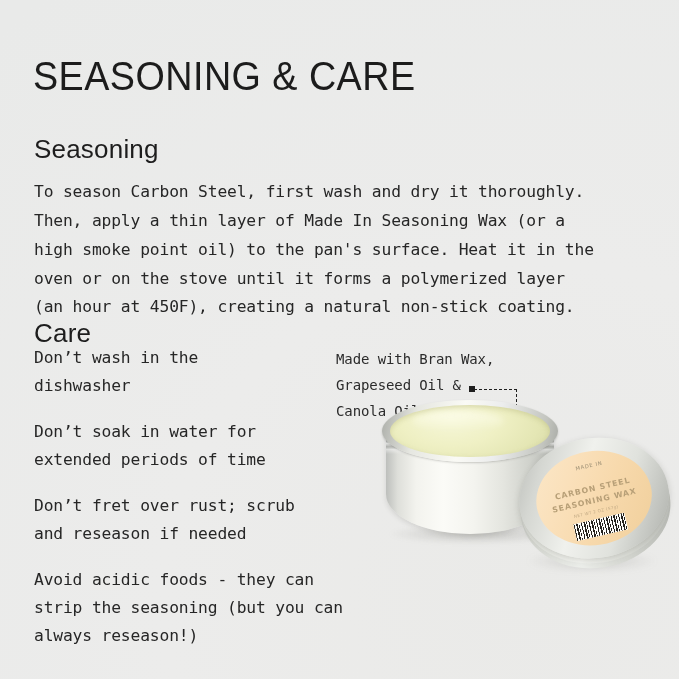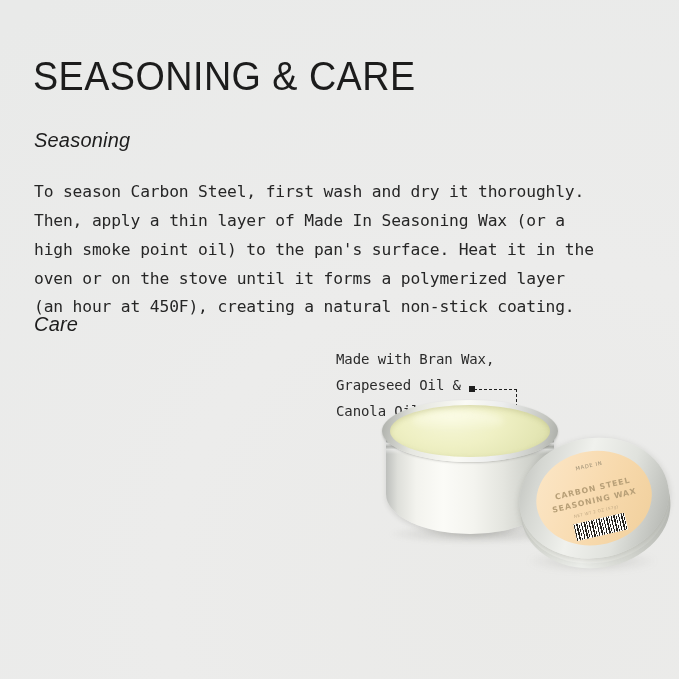--- a/index.html
+++ b/index.html
@@ -36,26 +36,25 @@
     color: #1c1c1c;
     transform: scaleX(0.92);
     transform-origin: left center;
     white-space: nowrap;
   }
 
   .section-head {
     position: absolute;
     left: 34px;
     font-family: "Liberation Sans", sans-serif;
-    font-size: 20px;
+    font-size: 26px;
     font-weight: 400;
     color: #1d1d1d;
     letter-spacing: 0.2px;
     white-space: nowrap;
-    font-style: italic;
   }
   #head-seasoning { top: 112px; }
   #head-care { top: 296px; }
 
   .body-copy {
     position: absolute;
     left: 34px;
     top: 162px;
     width: 615px;
     font-family: "DejaVu Sans Mono", monospace;
@@ -325,20 +324,31 @@
   <h2 class="section-head" id="head-seasoning">Seasoning</h2>
 
   <p class="body-copy">To season Carbon Steel, first wash and dry it thoroughly.
 Then, apply a thin layer of Made In Seasoning Wax (or a
 high smoke point oil) to the pan's surface. Heat it in the
 oven or on the stove until it forms a polymerized layer
 (an hour at 450F), creating a natural non-stick coating.</p>
 
   <h2 class="section-head" id="head-care">Care</h2>
 
+  <ul class="care-list">
+    <li class="care-item">Don’t wash in the
+dishwasher</li>
+    <li class="care-item">Don’t soak in water for
+extended periods of time</li>
+    <li class="care-item">Don’t fret over rust; scrub
+and reseason if needed</li>
+    <li class="care-item">Avoid acidic foods - they can
+strip the seasoning (but you can
+always reseason!)</li>
+  </ul>
 
   <div class="callout-text">Made with Bran Wax,
 Grapeseed Oil &amp;
 Canola Oil</div>
 
   <div class="leader leader-dot-start"></div>
   <div class="leader leader-h"></div>
   <div class="leader leader-v"></div>
   <div class="leader leader-dot-end"></div>
 

